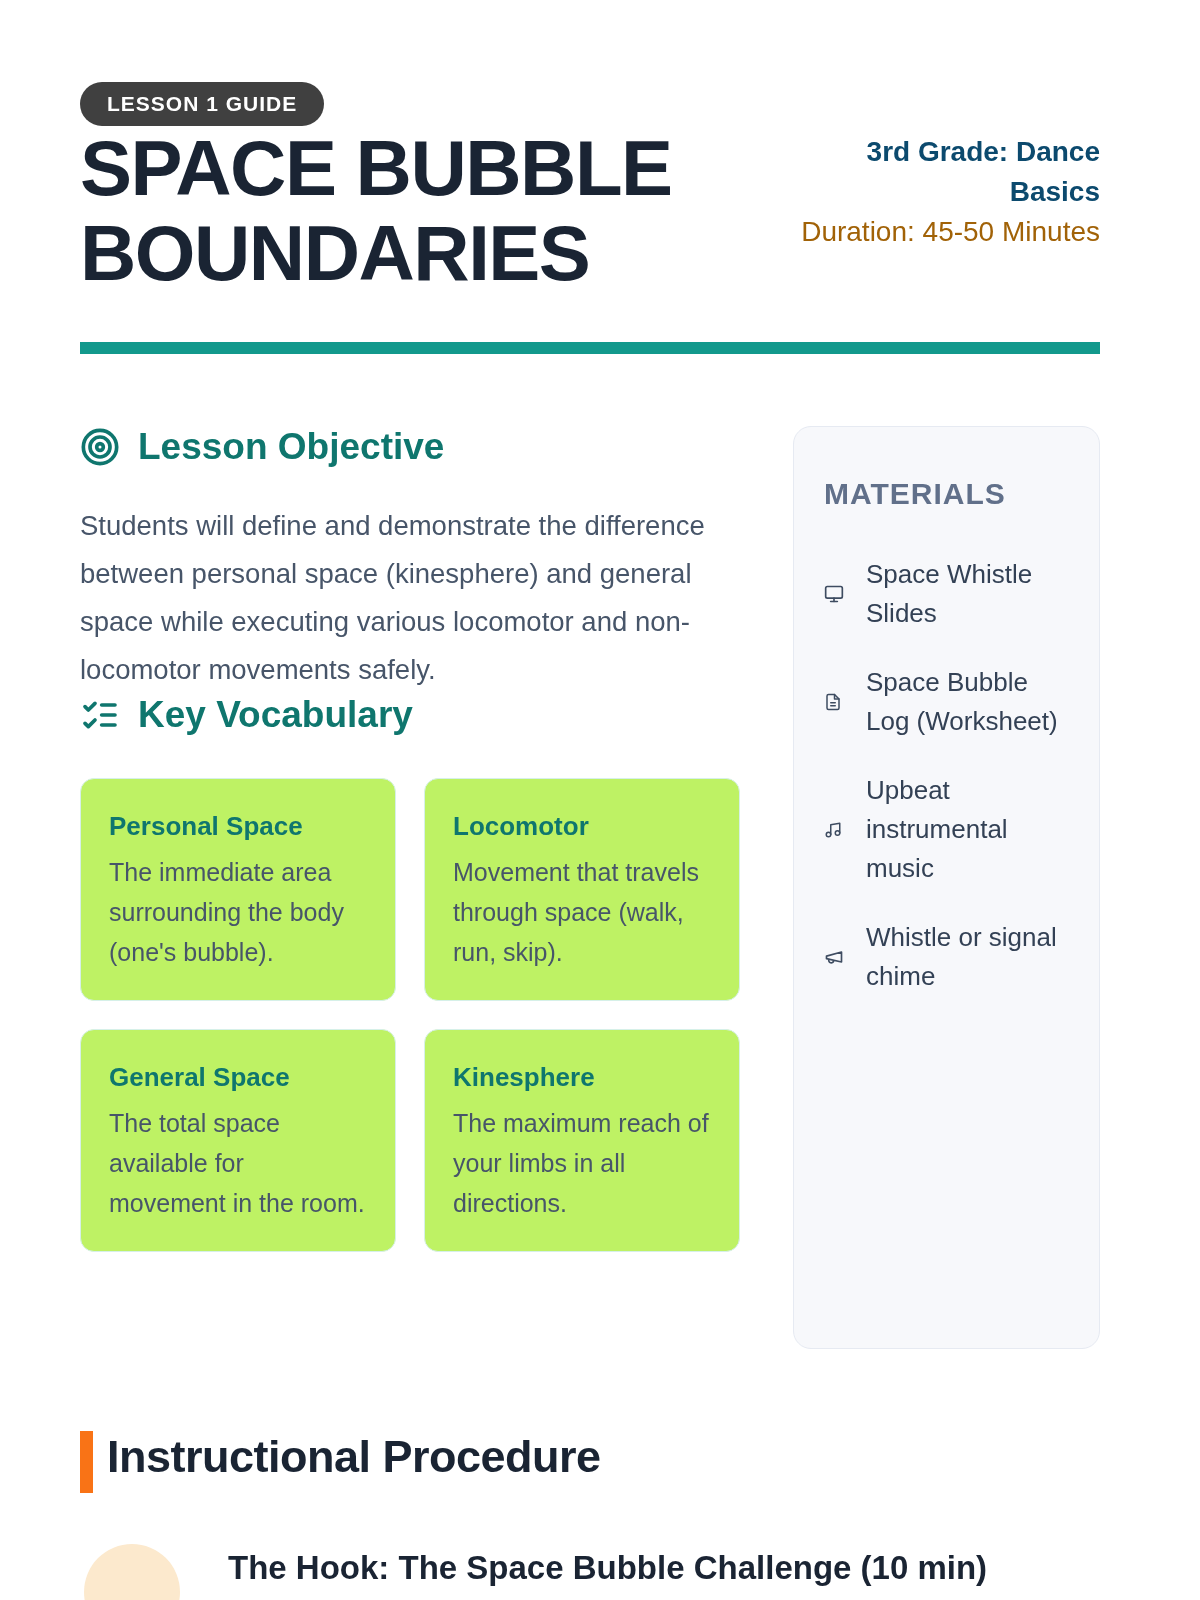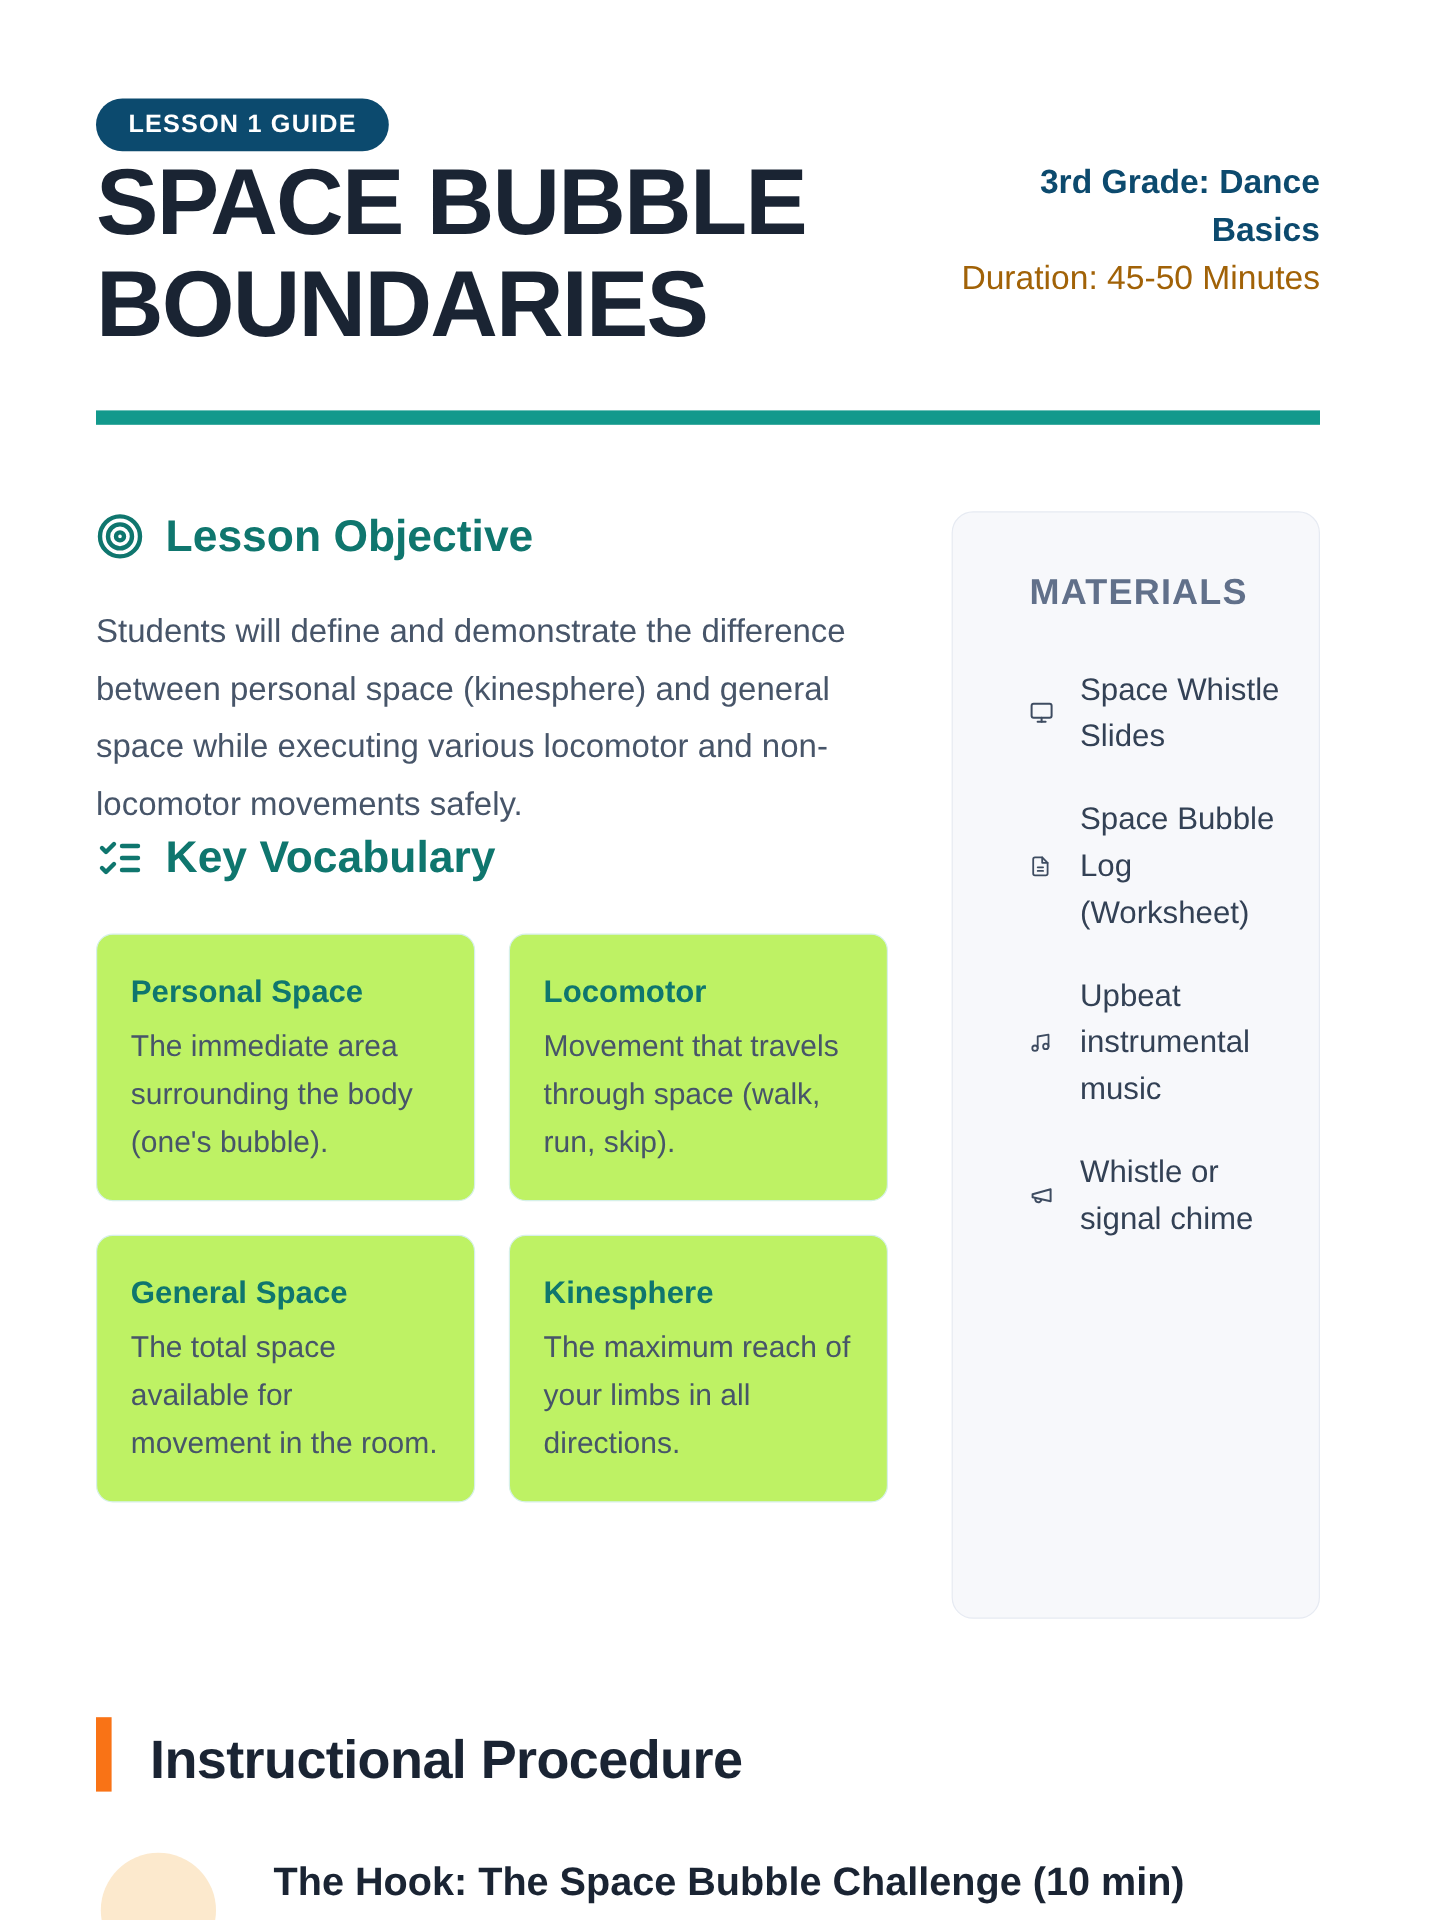--- a/index.html
+++ b/index.html
@@ -8,21 +8,21 @@
     width: 1200px; height: 1600px; overflow: hidden;
     background: #ffffff;
     font-family: "Liberation Sans", sans-serif;
     color: #1A2433;
   }
   .page { padding: 82px 100px 0 80px; }
 
   
   .badge {
     display: inline-block;
-    background: #0c4a6e;
+    background: #404040;
     color: #ffffff;
     font-size: 21px; font-weight: bold; letter-spacing: 1px;
     padding: 10px 27px;
     border-radius: 22px;
   }
   .header-row { display: flex; justify-content: space-between; align-items: flex-start; }
   .page-title {
     font-size: 78px; font-weight: bold; line-height: 1.09;
     letter-spacing: -1.5px; color: #1A2433; margin: 0;
   }
@@ -61,35 +61,35 @@
   }
   .vocab-card .term { font-size: 26px; font-weight: bold; color: #0F766E; margin: 0 0 10px 0; }
   .vocab-card .definition { font-size: 25px; line-height: 40px; color: #475569; margin: 0; }
 
   
   .sidebar {
     width: 307px; flex: none; height: 923px;
     background: #F7F8FB;
     border: 1.5px solid #E6EAF2;
     border-radius: 18px;
-    padding: 50px 30px 0 64px;
+    padding: 50px 30px 0 30px;
   }
   .sidebar h3 {
     font-size: 30px; font-weight: bold; color: #61708A;
     letter-spacing: 1px; margin: 0 0 44px 0;
   }
   .mat-item {
     display: flex; align-items: center; gap: 20px;
     margin-bottom: 30px;
   }
   .mat-icon { flex: none; width: 22px; color: #3E4C61; display: inline-flex; }
   .mat-label { font-size: 26px; line-height: 39px; color: #334155; }
 
   
-  .proc-row { display: flex; align-items: flex-end; gap: 32px; margin-top: 82px; }
+  .proc-row { display: flex; align-items: flex-start; gap: 14px; margin-top: 82px; }
   .proc-bar { width: 13px; height: 62px; background: #F97316; flex: none; }
   .proc-row h2 { font-size: 45px; font-weight: bold; color: #1A2433; margin: 0; letter-spacing: -0.5px; }
 
   .hook-row { display: flex; align-items: flex-start; gap: 48px; margin-top: 51px; padding-left: 4px; }
   .hook-circle { width: 96px; height: 96px; border-radius: 50%; background: #FCE9CD; flex: none; }
   .hook-row h3 { font-size: 33px; font-weight: bold; color: #1A2433; margin: 0; padding-top: 5px; }
 </style>
 </head>
 <body>
 

